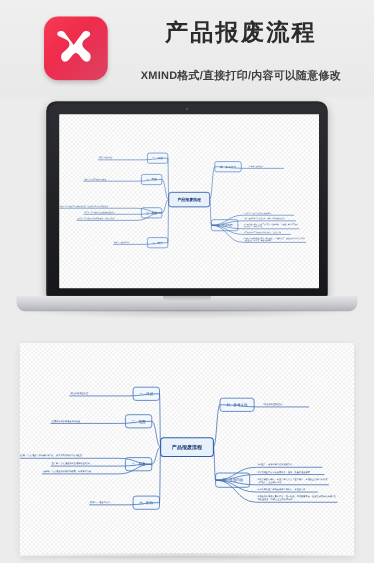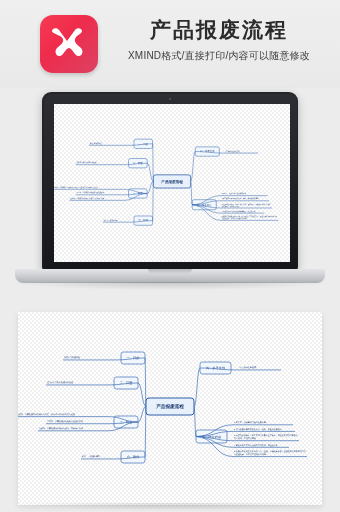--- a/index.html
+++ b/index.html
@@ -28,21 +28,21 @@
     background:linear-gradient(135deg,rgba(255,255,255,.10) 0%,rgba(255,255,255,0) 40%,rgba(0,0,0,.10) 100%);
   }
   #logo svg{position:absolute;left:9px;top:11px;}
   #title-block{position:absolute;left:103px;top:16px;width:232px;text-align:center;}
   #main-title{
     font-size:21px;font-weight:bold;color:#2b2b2b;letter-spacing:2px;
     line-height:28px;white-space:nowrap;
   }
   #sub-title{
     font-size:10px;color:#3d3d3d;letter-spacing:.2px;
-    line-height:16px;margin-top:4px;white-space:nowrap;
+    line-height:16px;margin-top:18px;white-space:nowrap;font-weight:bold;
   }
 
   
   #laptop{position:absolute;left:0;top:88px;width:340px;height:200px;}
   #lid{
     position:absolute;left:42px;top:4px;width:256px;height:178px;
     background:linear-gradient(180deg,#25262a 0%,#1b1c20 100%);
     border-radius:9px 9px 3px 3px;
     box-shadow:0 3px 8px rgba(0,0,0,.25);
   }

